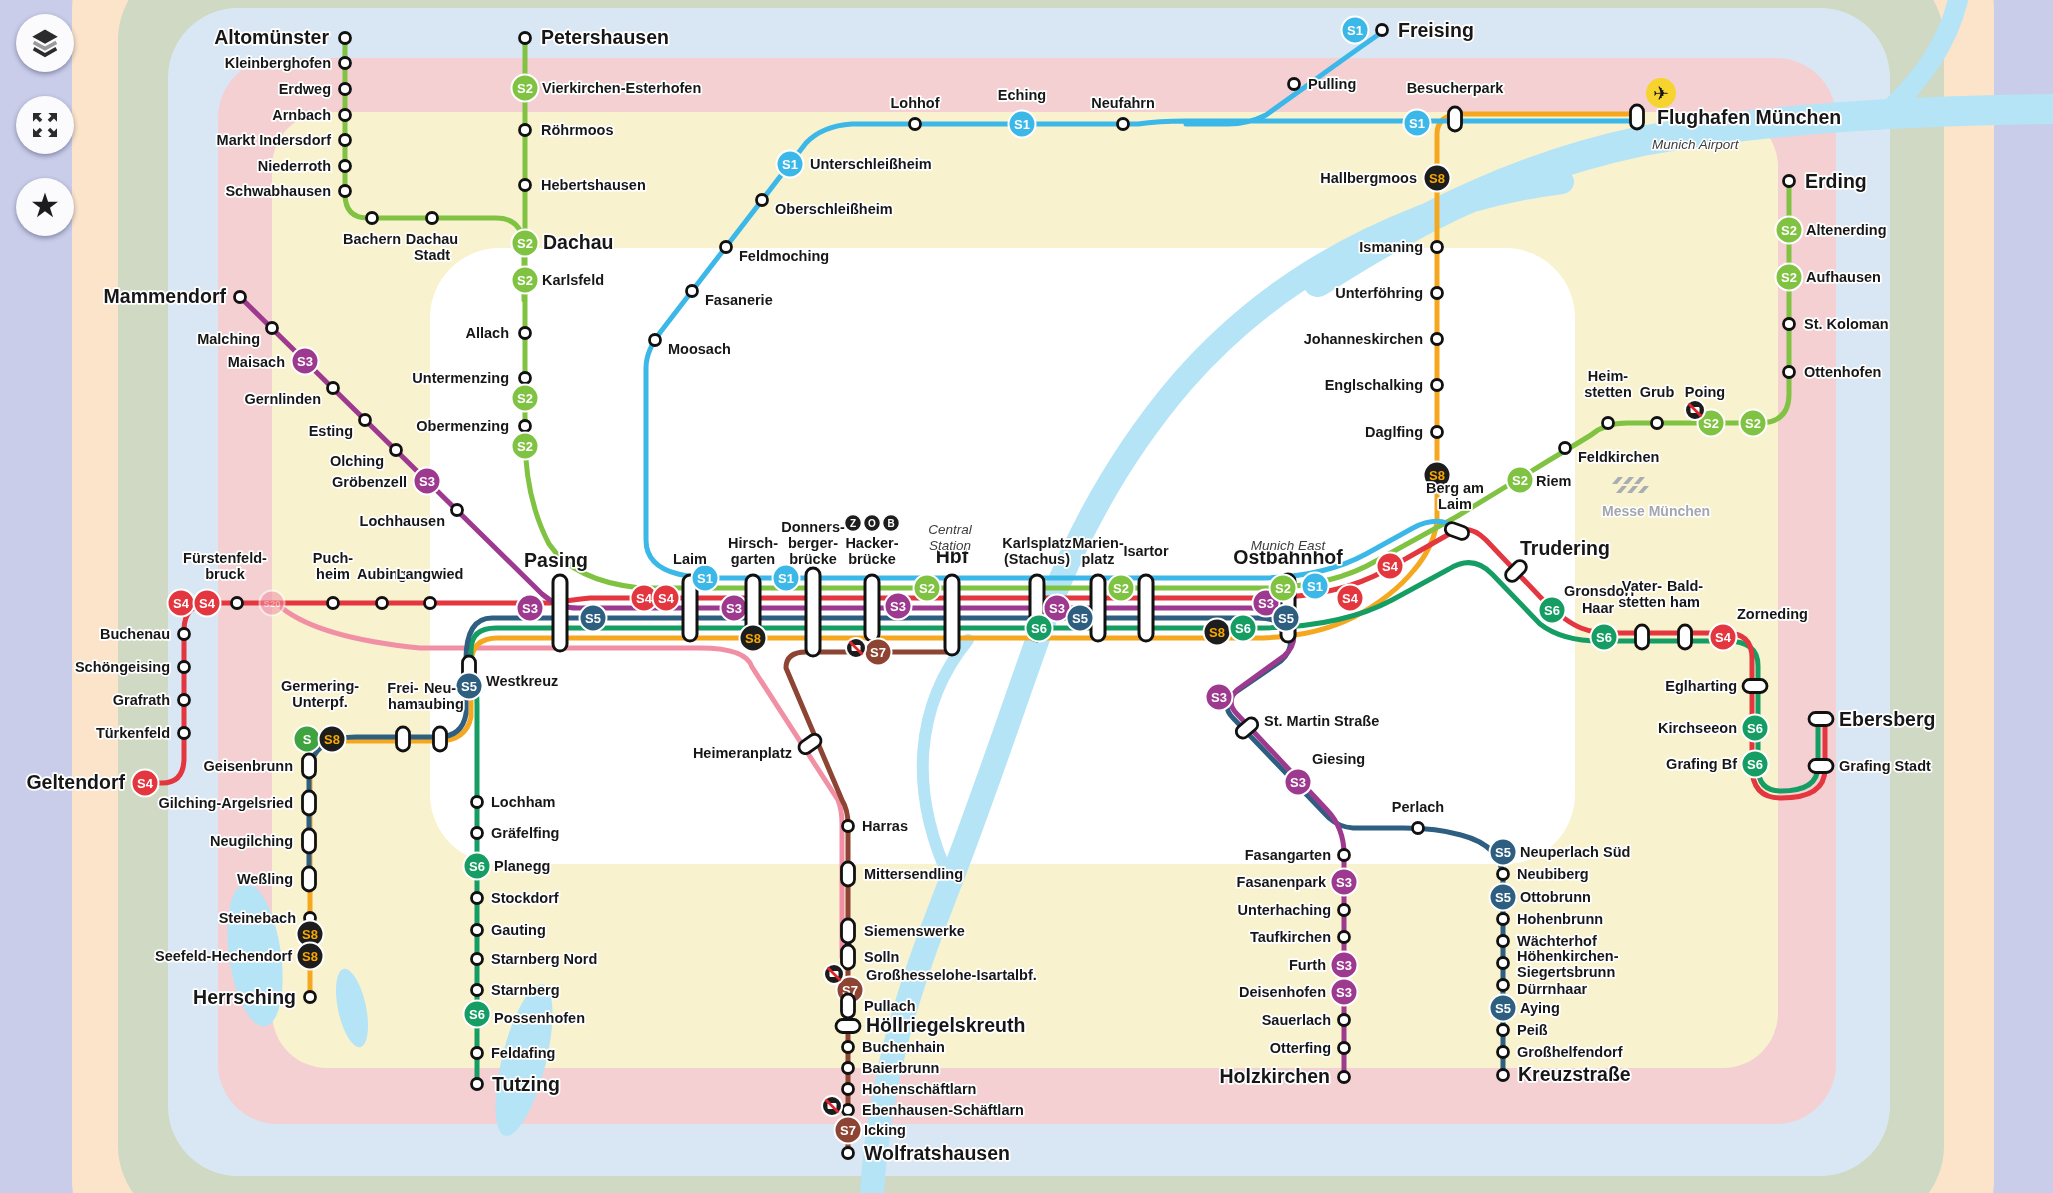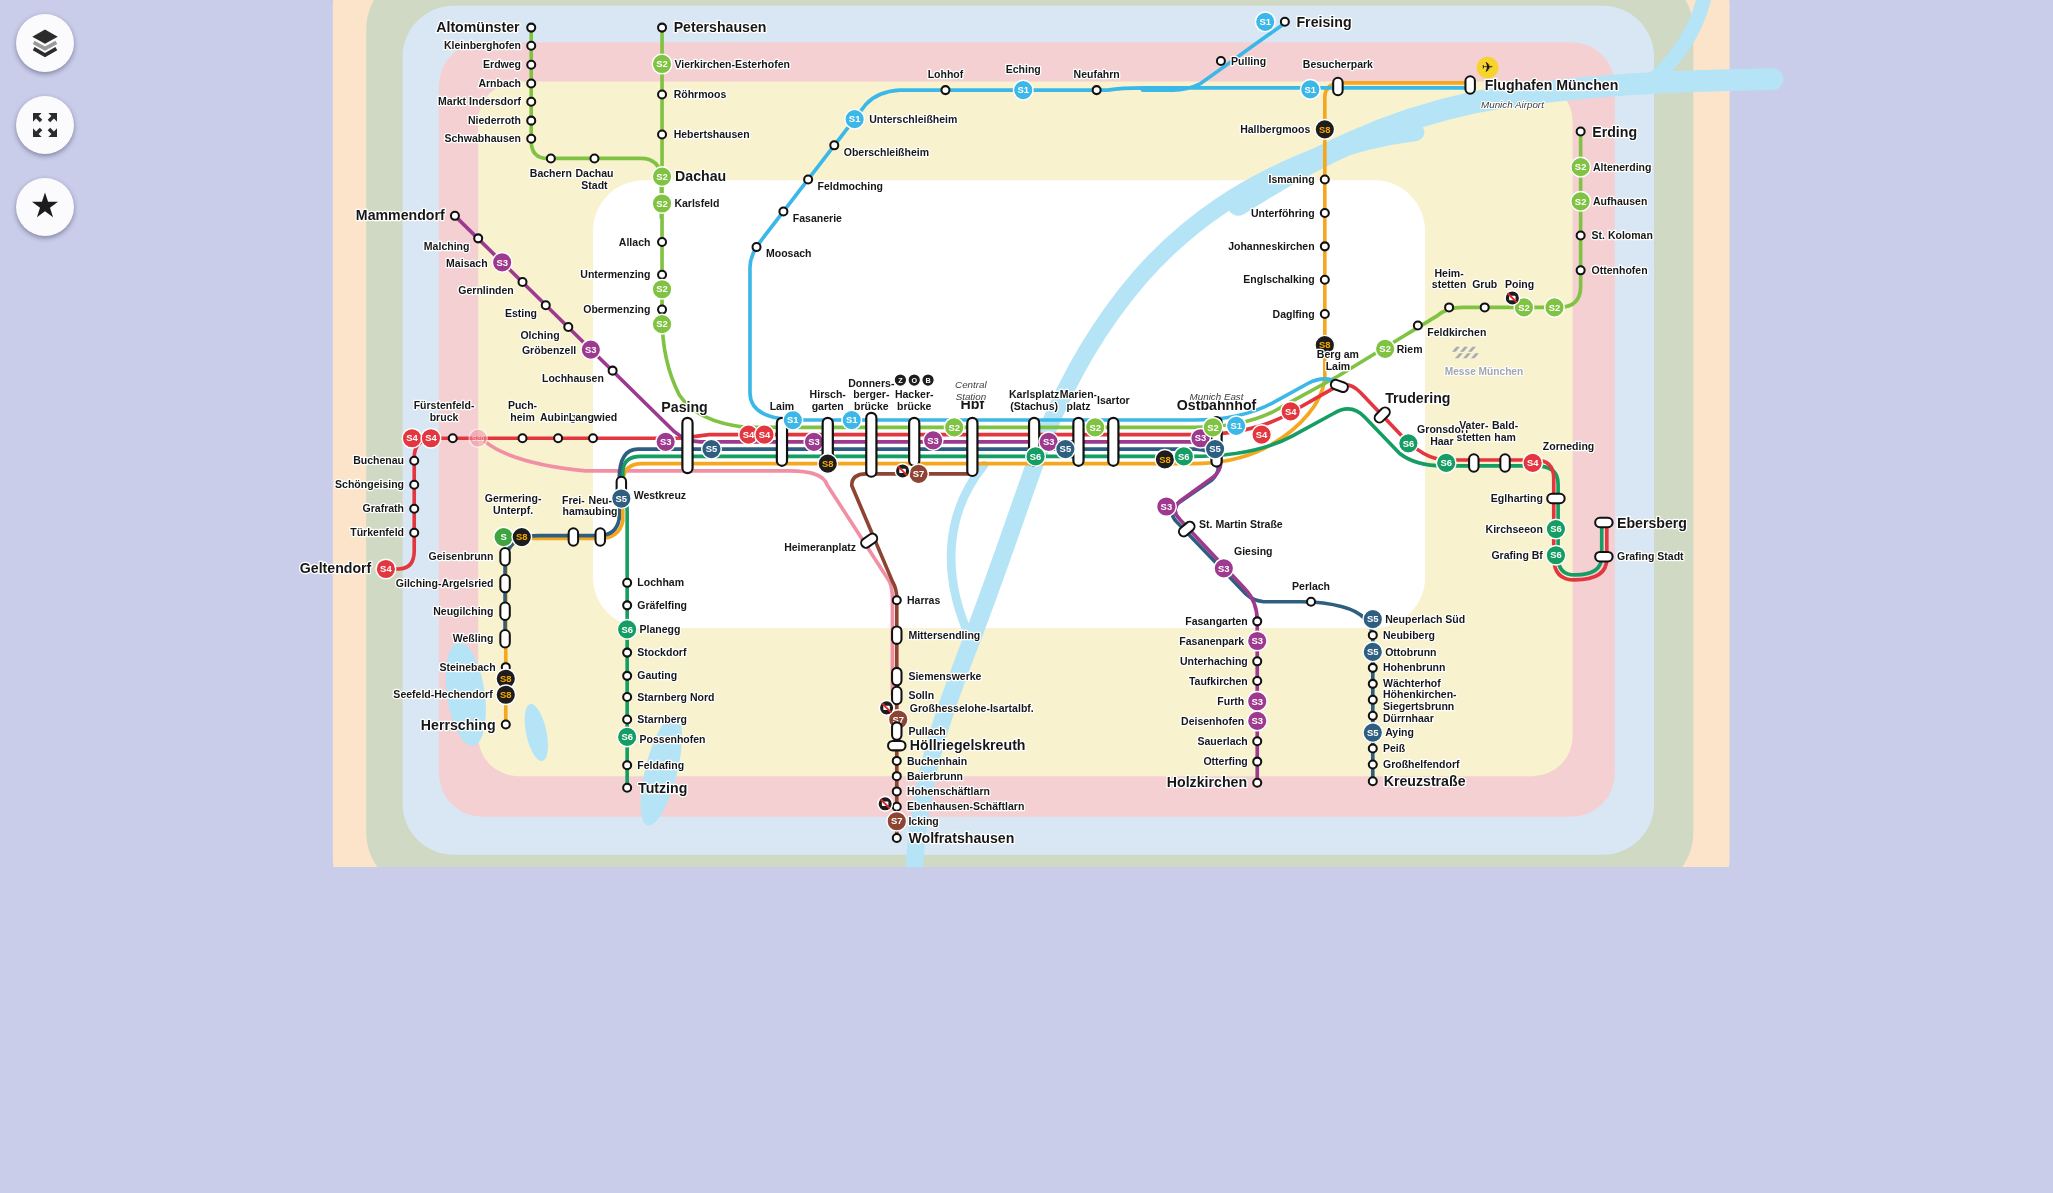--- a/index.html
+++ b/index.html
@@ -1,16 +1,16 @@
 <!DOCTYPE html>
 <html><head>
 <meta charset="utf-8">
 <style>
   html,body{margin:0;padding:0;background:#c9cdea;font-family:"Liberation Sans",sans-serif;}
-  .stage{position:relative;width:2053px;height:867px;overflow:hidden;}
+  .stage{position:relative;width:2053px;height:1193px;overflow:hidden;}
   .stage svg.mapsvg{position:absolute;left:0;top:0;width:100%;height:100%;display:block;}
   .controls{position:absolute;left:16px;top:14px;display:flex;flex-direction:column;gap:24px;}
   .ctl{width:58px;height:58px;border-radius:50%;background:#fbfbfd;border:none;cursor:pointer;
        box-shadow:0 2px 5px rgba(40,40,70,.45);display:flex;align-items:center;justify-content:center;padding:0;}
   .ctl svg{display:block;}
   .ctl .star{font-size:34px;line-height:1;color:#1c1c1c;transform:translateY(-2px);}
 </style>
 </head>
 <body>
 

